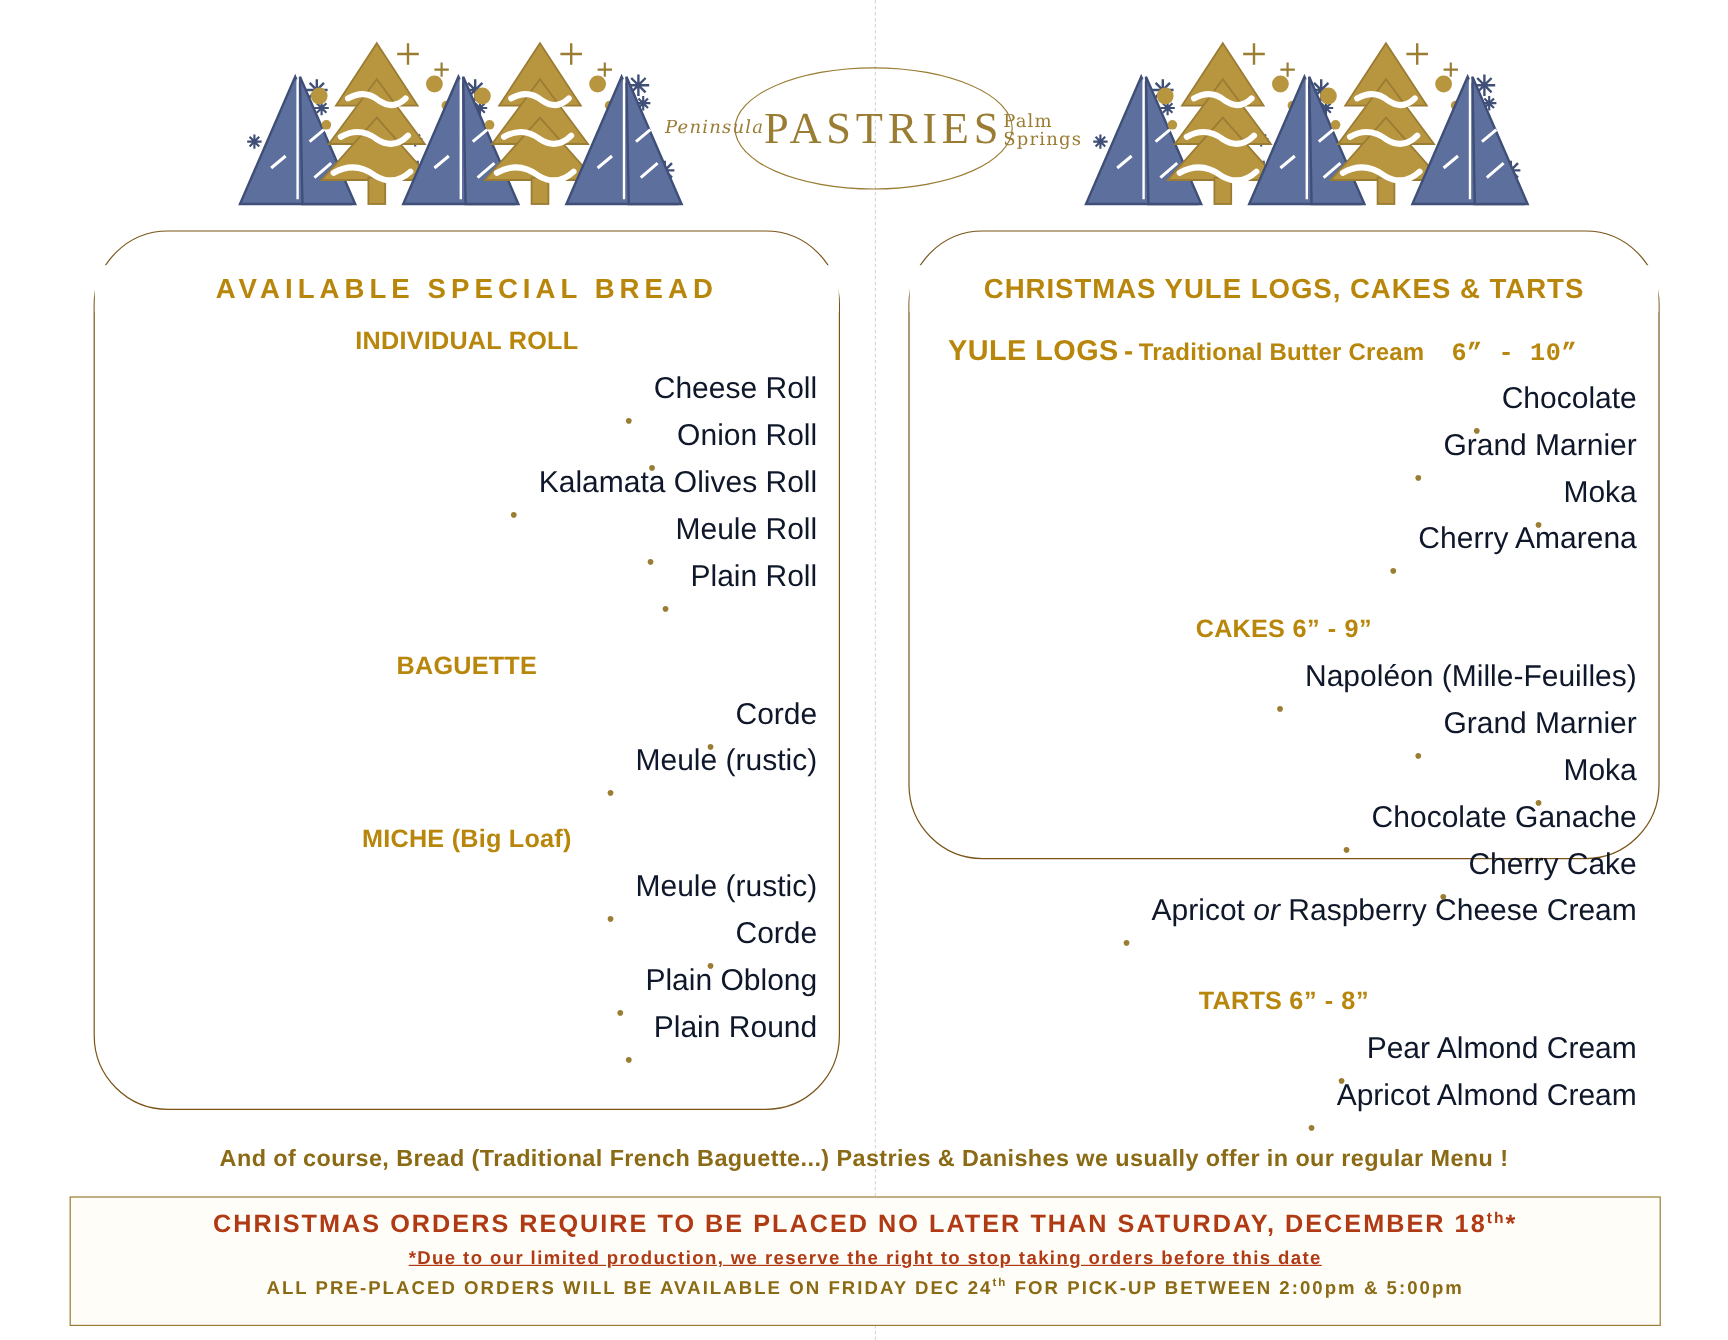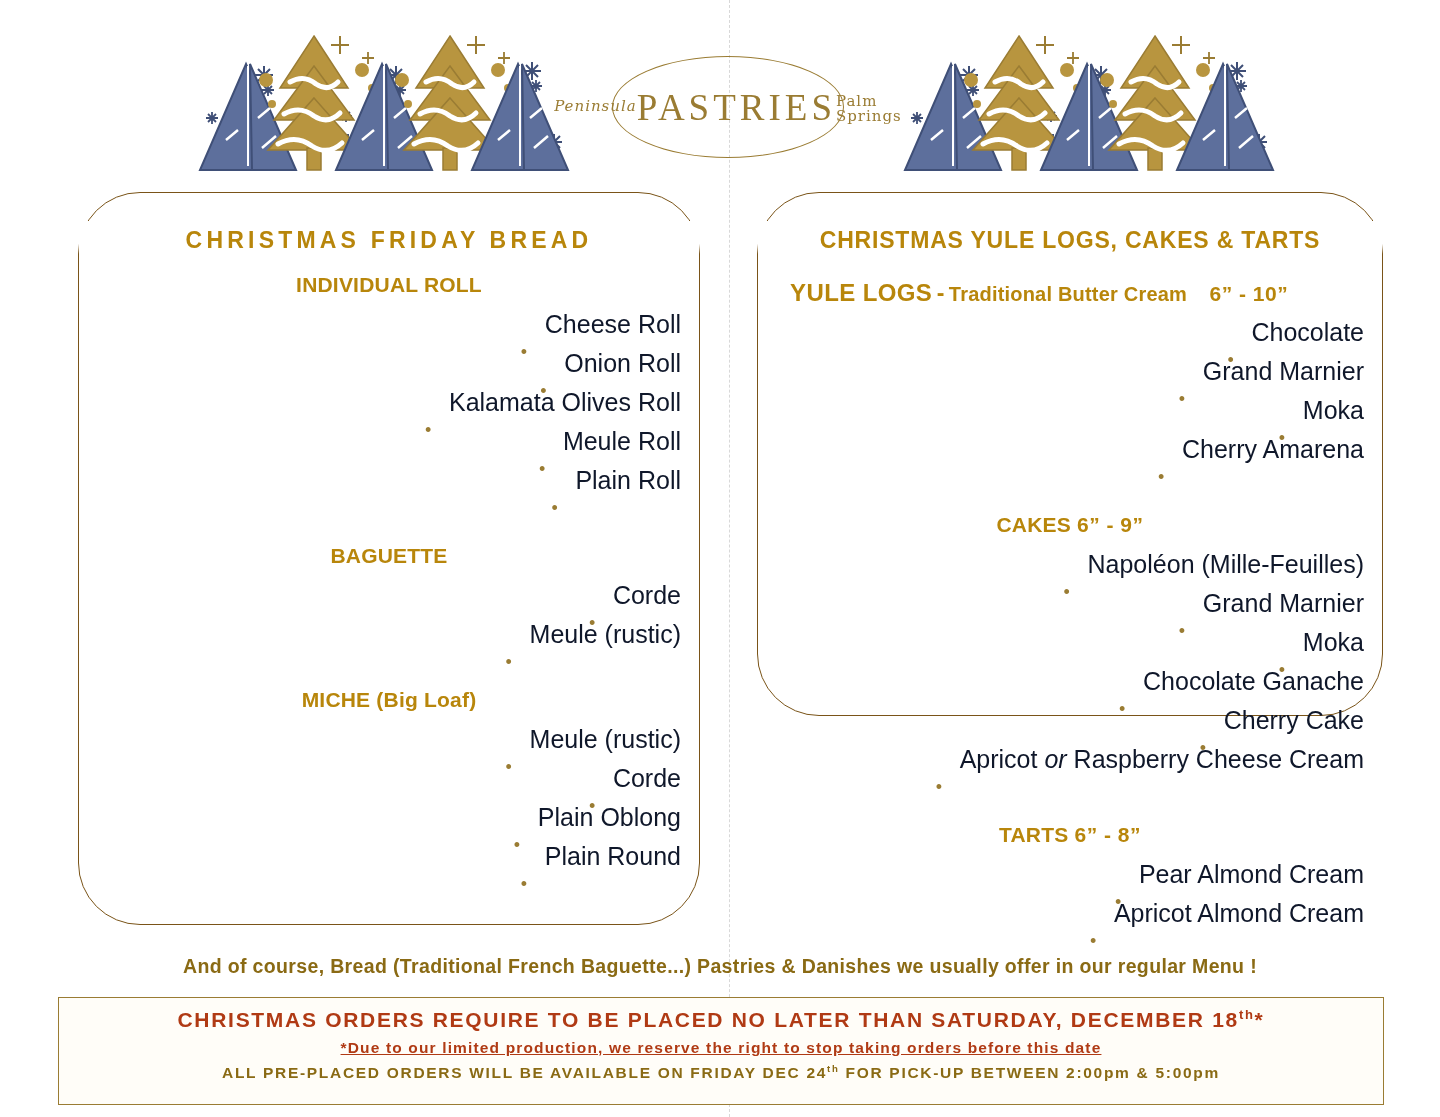--- a/index.html
+++ b/index.html
@@ -139,21 +139,21 @@
   .yule-line {
     text-align: left;
     padding-left: 14px;
     margin: 16px 0 6px 0;
     color: #b8860b;
     white-space: nowrap;
   }
   .yule-line .strong { font-size: 24px; font-weight: 700; letter-spacing: .4px; }
   .yule-line .dash   { font-size: 23px; font-weight: 700; }
   .yule-line .desc   { font-size: 20px; font-weight: 600; letter-spacing: .2px; }
-  .yule-line .size   { font-size: 21px; font-weight: 700; margin-left: 18px; letter-spacing: .5px; }
+  .yule-line .size   { font-size: 21px; font-weight: 700; margin-left: 18px; letter-spacing: .5px; font-family: Liberation Mono, monospace; }
 
   ul.items {
     list-style: none;
     margin: 0;
     padding: 0;
   }
   ul.items li {
     position: relative;
     display: block;
     font-size: 25px;
@@ -439,21 +439,21 @@
         <polygon points="322,42 368,148 276,148" fill="#5d6f9c" stroke="#3f4f77" stroke-width="2"></polygon>
         <polygon points="326,42 372,148 328,148" fill="#5d6f9c" stroke="#3f4f77" stroke-width="2"></polygon>
         <path d="M324,44 l0,100" stroke="#ffffff" stroke-width="2" fill="none"></path>
         <path d="M302,118 l12,-10 M334,96 l12,-10 M338,126 l14,-12" stroke="#ffffff" stroke-width="2.5" fill="none"></path>
       </g>
     </svg>
   </div>
 </div>
 
 <div class="card left">
-  <div class="card-title">CHRISTMAS FRIDAY BREAD</div>
+  <div class="card-title">AVAILABLE SPECIAL BREAD</div>
   <div class="card-body">
 
     <div class="subhead">INDIVIDUAL ROLL</div>
     <ul class="items">
       <li><span class="bullet"></span><span>Cheese Roll</span></li>
       <li><span class="bullet"></span><span>Onion Roll</span></li>
       <li><span class="bullet"></span><span>Kalamata Olives Roll</span></li>
       <li><span class="bullet"></span><span>Meule Roll</span></li>
       <li><span class="bullet"></span><span>Plain Roll</span></li>
     </ul>

